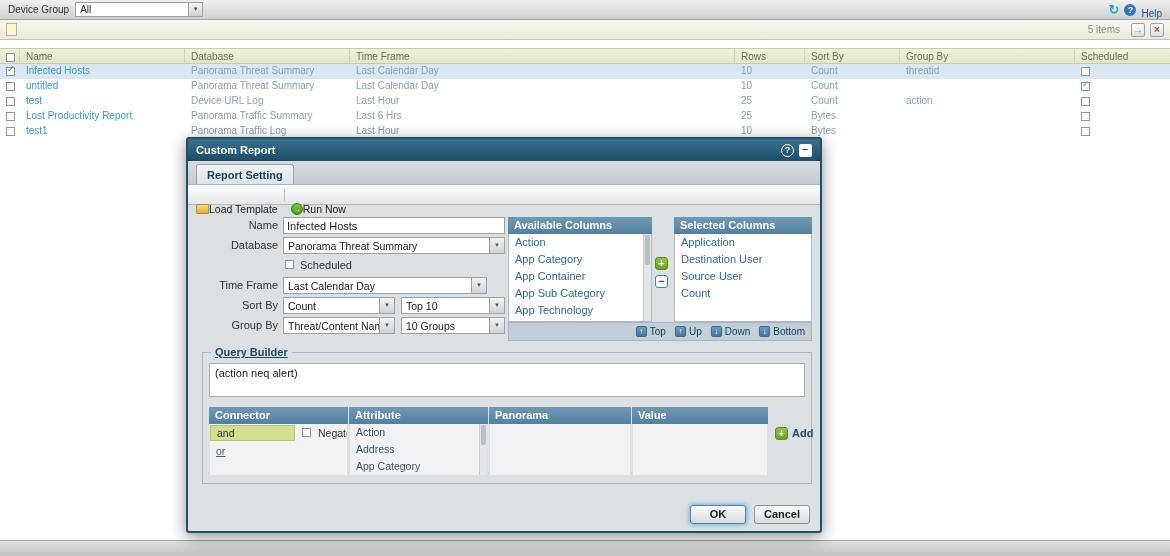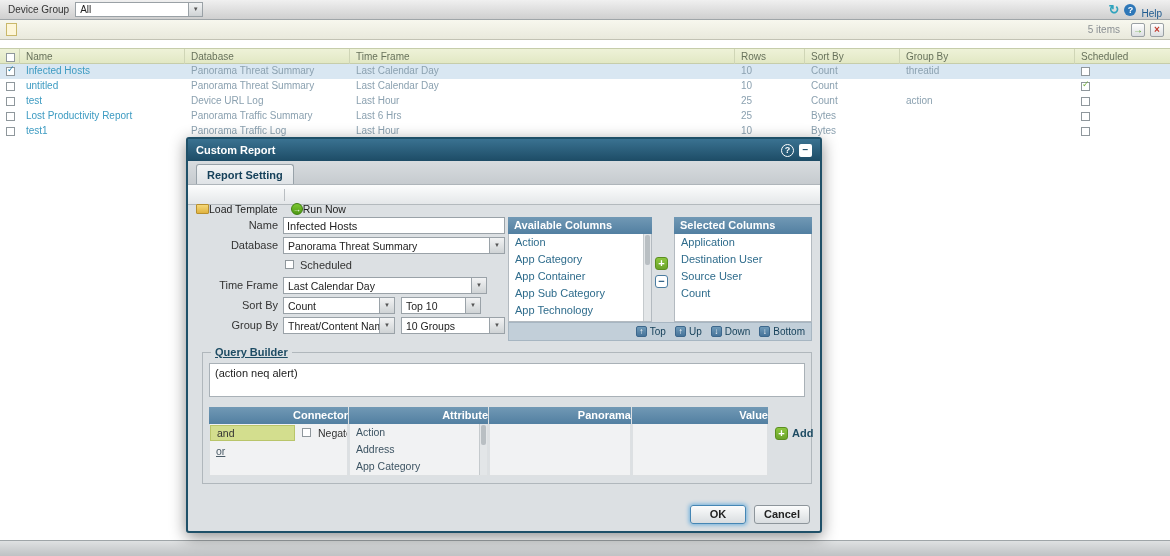--- a/index.html
+++ b/index.html
@@ -119,21 +119,21 @@
   .mbtn { display:flex; align-items:center; gap:3px; font-size:10px; color:#16415a; cursor:pointer; }
   .micon { display:inline-block; width:11px; height:11px; background:linear-gradient(#6f9ab8,#47749a);
     border:1px solid #3c678c; border-radius:2px; color:#fff; font-size:8px; line-height:10px; text-align:center; }
 
   .qb { position:absolute; left:14px; top:213px; width:610px; height:132px; border:1px solid #b0b7bc; }
   .qb-legend { position:absolute; top:-7px; left:8px; background:#dce0e3; padding:0 4px;
     font-weight:bold; color:#1d4b63; font-size:11px;text-decoration:underline; }
   .qtext { position:absolute; left:6px; top:10px; width:596px; height:34px; background:#fff;
     border:1px solid #a9b1b7; font-size:11px; padding:3px 5px; color:#222; cursor:text; }
   .qh { position:absolute; top:54px; height:17px; background:linear-gradient(#7199b5,#527fa1);
-    color:#fff; font-weight:bold; font-size:11px; padding:2px 0 0 6px;text-align:right; }
+    color:#fff; font-weight:bold; font-size:11px; padding:2px 0 0 6px; }
   .qbody { position:absolute; top:71px; height:52px; background:#f1f2f3; border:1px solid #dde0e2;
     border-top:none; overflow:hidden; }
   .qc1 { left:6px; width:139px; }  .qc2 { left:146px; width:139px; }
   .qc3 { left:286px; width:142px; } .qc4 { left:429px; width:136px; }
   .and-cell { position:absolute; left:0; top:1px; width:85px; height:16px; background:#d3de8e;
     border:1px solid #b9c56a; padding:1px 0 0 6px; font-size:10.5px; color:#333; cursor:pointer; }
   .neg-box { position:absolute; left:92px; top:4px; }
   .neg-label { position:absolute; left:108px; top:3px; font-size:10.5px; color:#333; }
   .or-cell { position:absolute; left:6px; top:21px; font-size:10.5px; color:#4a5b66; cursor:pointer;text-decoration:underline; }
   .qattr { position:absolute; left:6px; height:17px; line-height:17px; font-size:10.5px; color:#3d5463; cursor:pointer; }
@@ -281,21 +281,21 @@
   <div class="sel" style="left:95px;top:138px;width:204px">
     <span class="sel-text">Last Calendar Day</span>
     <span class="sel-btn">▼</span>
   </div>
 
   <span class="flabel" style="top:160px">Sort By</span>
   <div class="sel" style="left:95px;top:158px;width:112px">
     <span class="sel-text">Count</span>
     <span class="sel-btn">▼</span>
   </div>
-  <div class="sel" style="left:213px;top:158px;width:80px">
+  <div class="sel" style="left:213px;top:158px;width:104px">
     <span class="sel-text">Top 10</span>
     <span class="sel-btn">▼</span>
   </div>
 
   <span class="flabel" style="top:180px">Group By</span>
   <div class="sel" style="left:95px;top:178px;width:112px">
     <span class="sel-text">Threat/Content Name</span>
     <span class="sel-btn">▼</span>
   </div>
   <div class="sel" style="left:213px;top:178px;width:104px">

